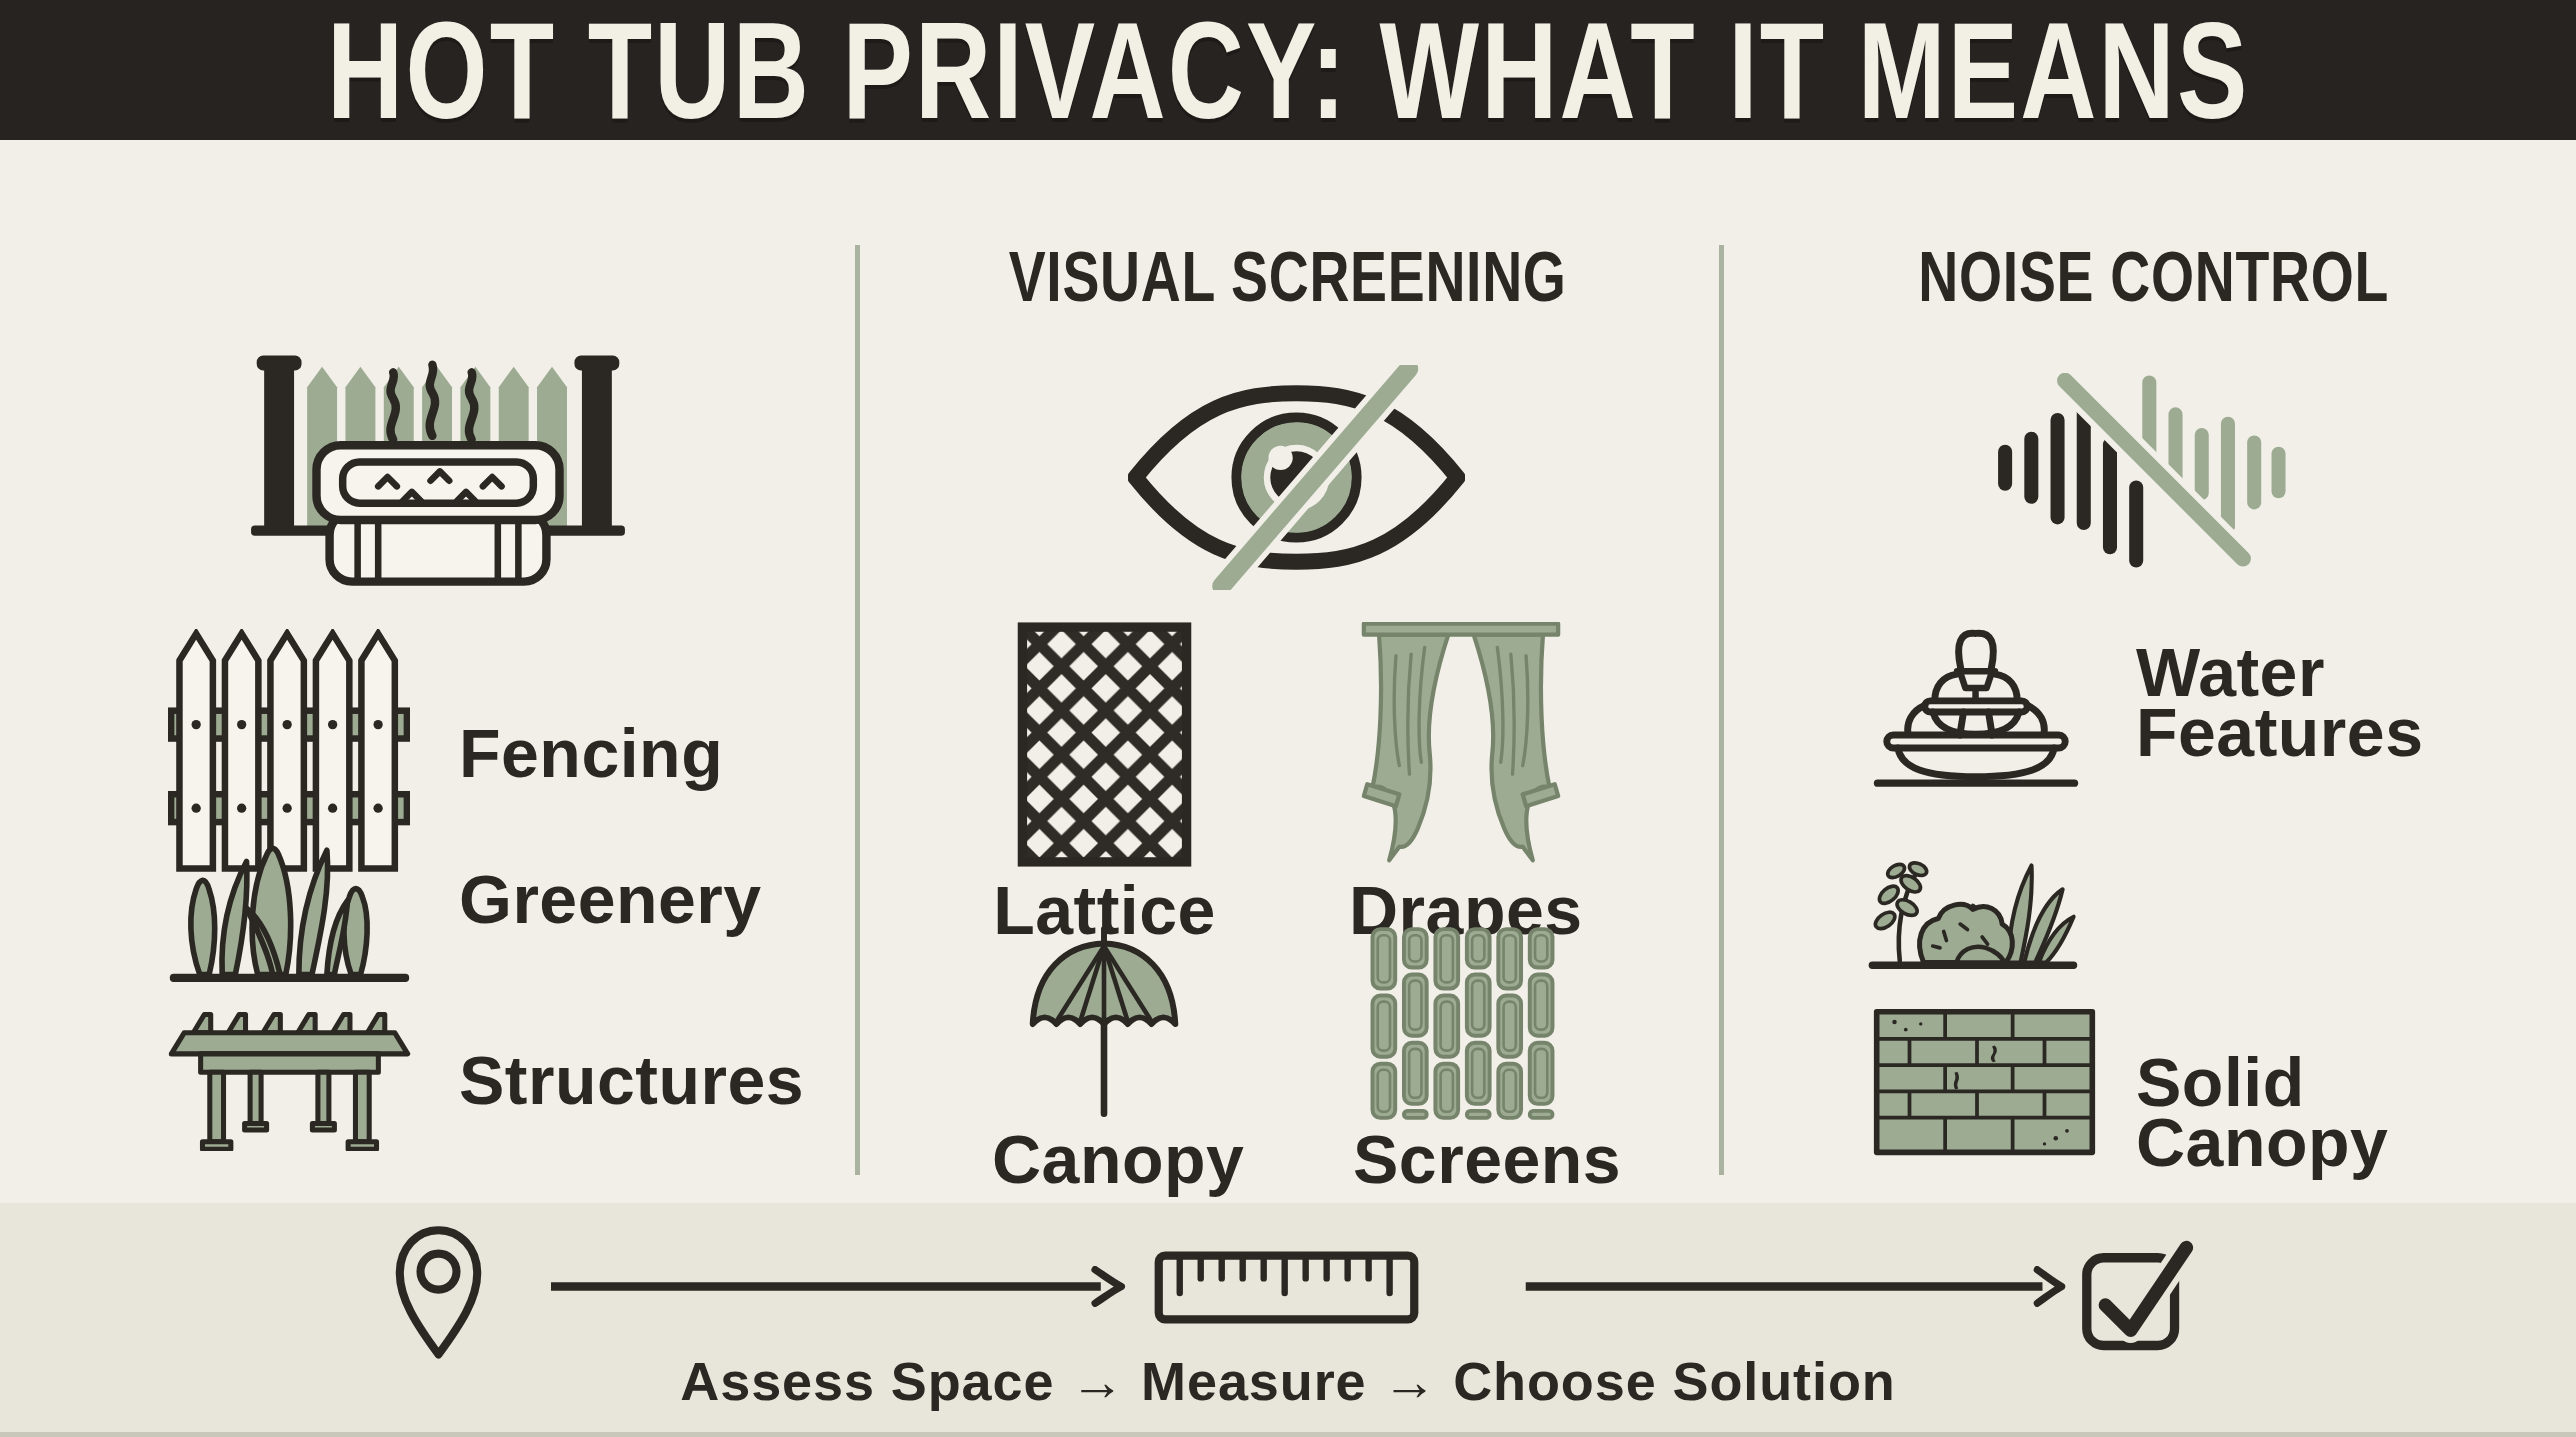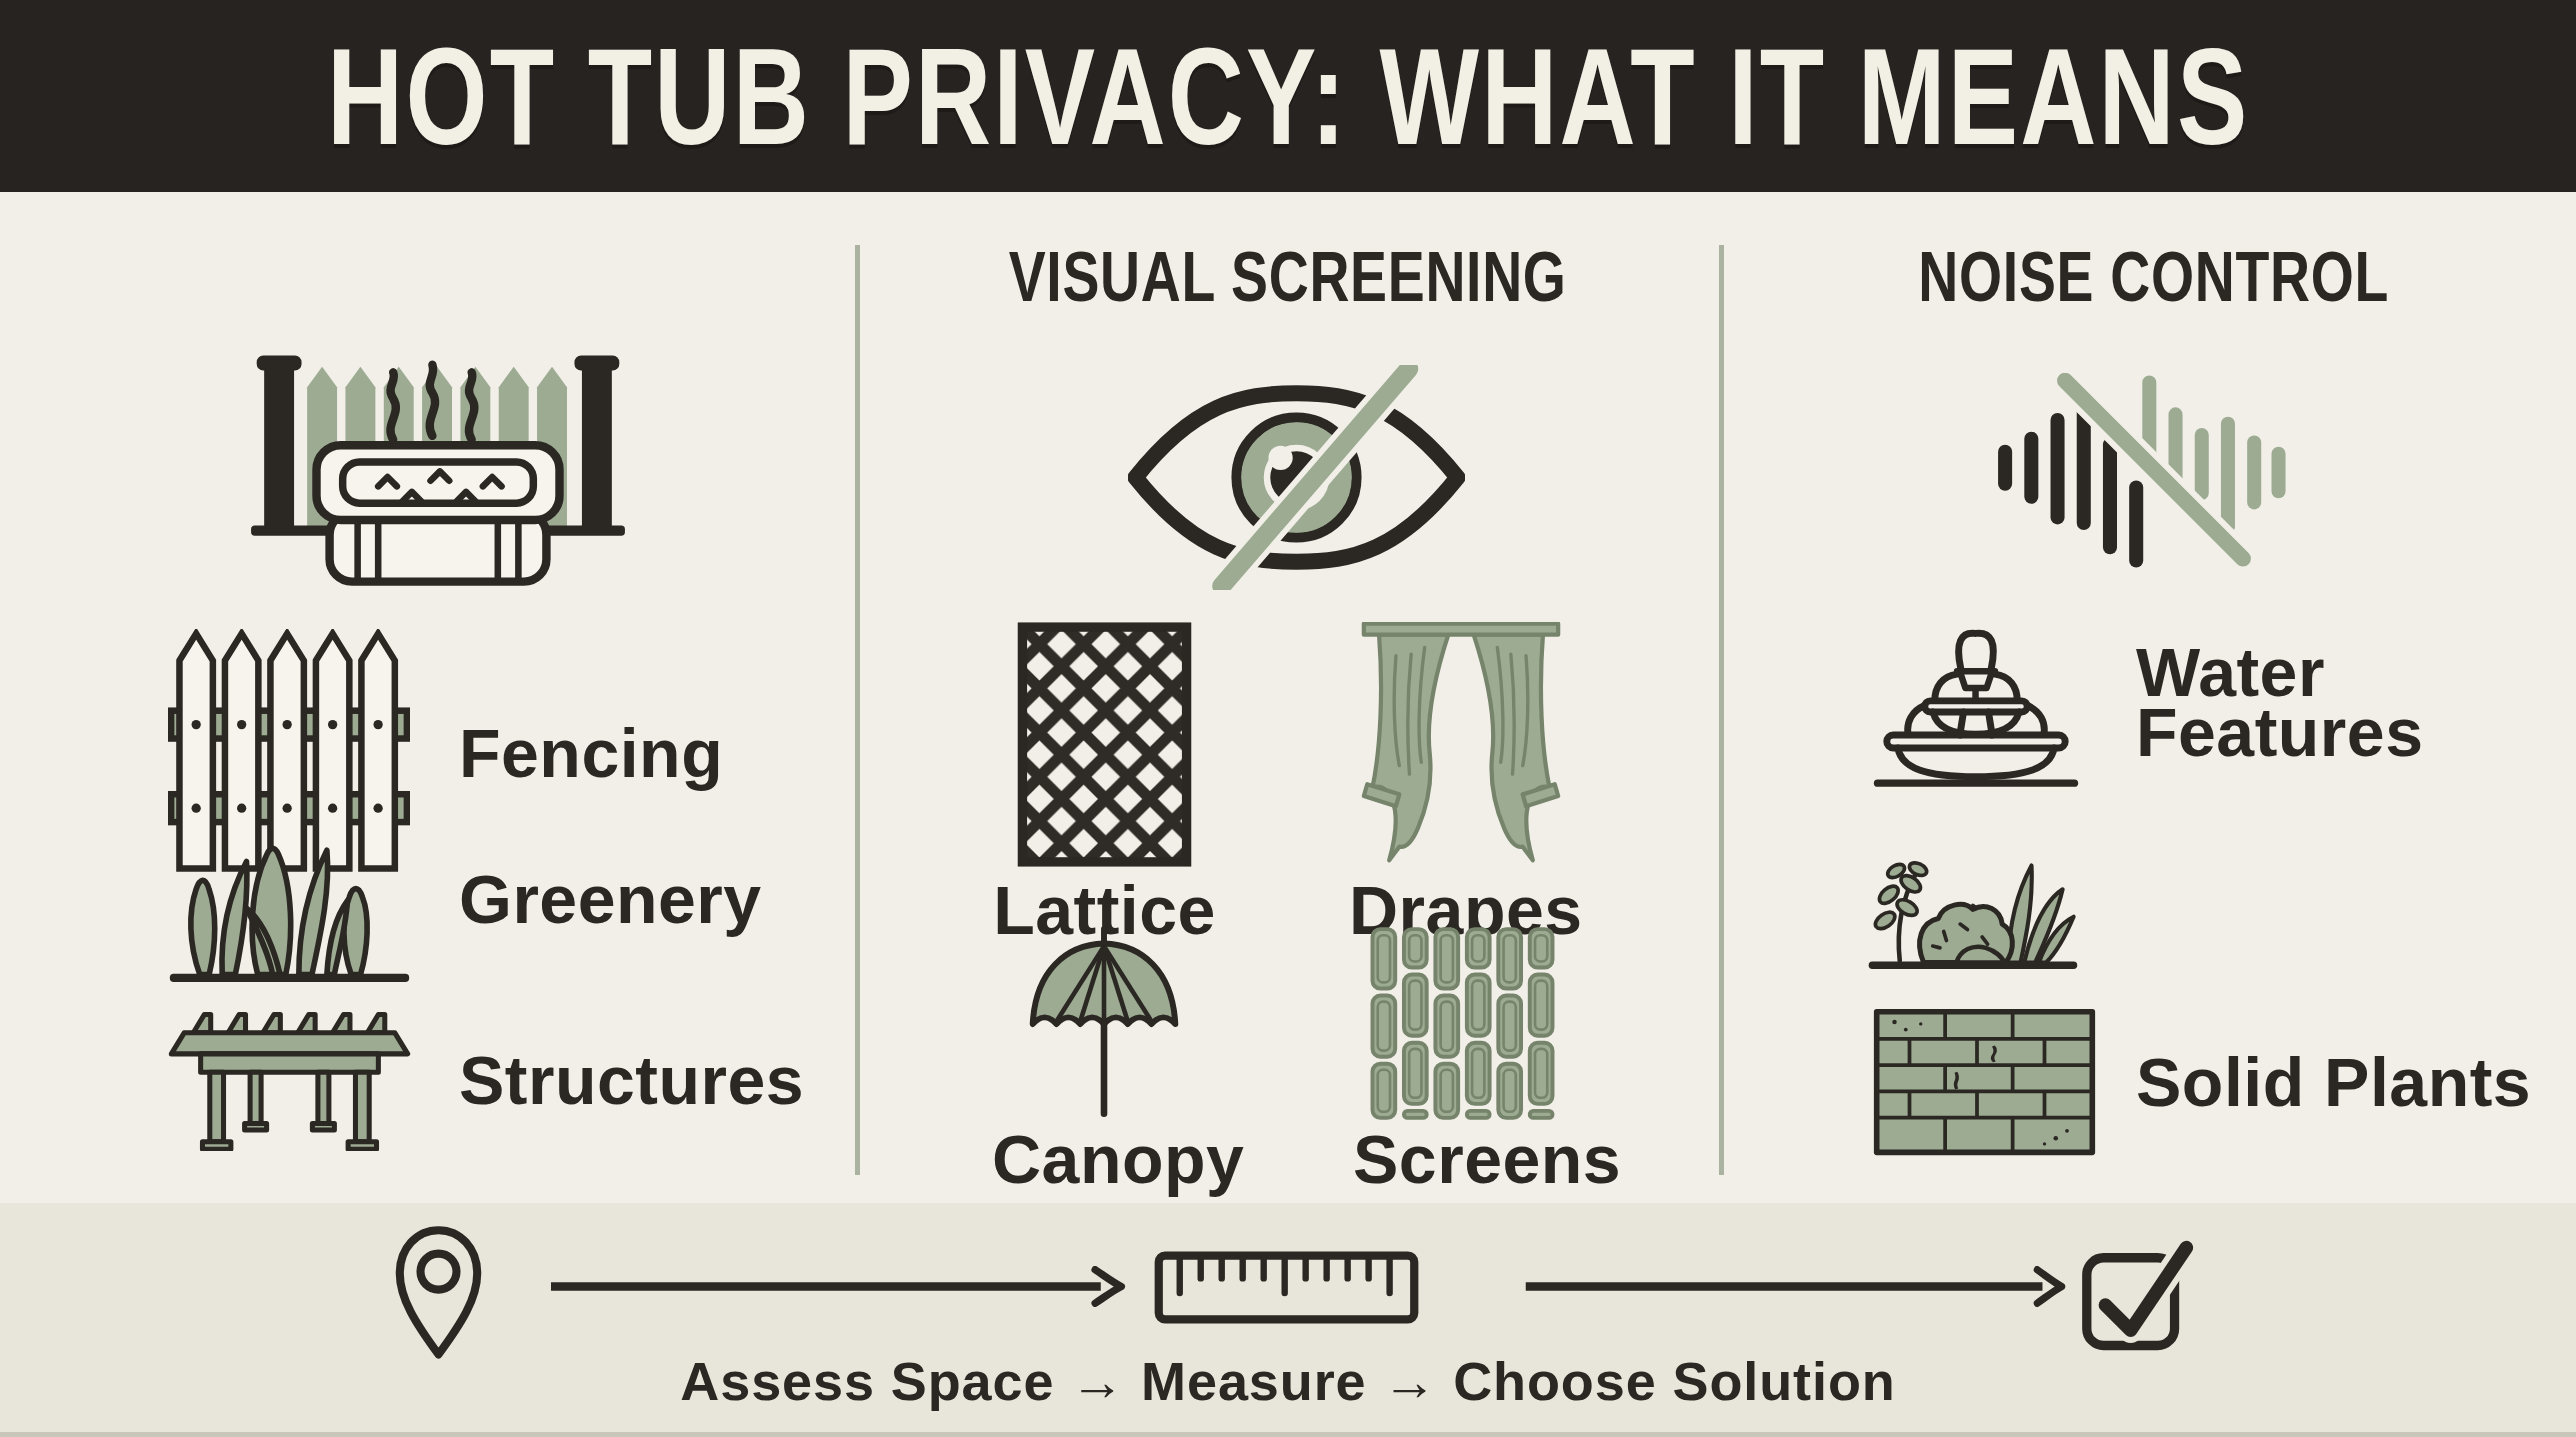--- a/index.html
+++ b/index.html
@@ -11,21 +11,21 @@
     --sage:#9cab92;
     --sage-dark:#76846b;
     --divider:#a9b3a0;
     --paper:#f6f4ec;
   }
   *{margin:0;padding:0;box-sizing:border-box;}
   html,body{width:2576px;height:1438px;}
   body{font-family:"Liberation Sans","DejaVu Sans",sans-serif;background:var(--canvas-bg);position:relative;overflow:hidden;}
   .abs{position:absolute;}
   .canvas{width:2576px;height:1438px;position:relative;background:var(--canvas-bg);}
-  .titlebar{left:0;top:0;width:2576px;height:192px;background:var(--header-bg);display:flex;align-items:center;justify-content:center;}
+  .titlebar{left:0;top:0;width:2576px;height:140px;background:var(--header-bg);display:flex;align-items:center;justify-content:center;}
   .title-text{color:var(--header-text);font-weight:bold;font-size:137px;letter-spacing:2.8px;white-space:nowrap;transform:scaleX(0.77);transform-origin:center;text-shadow:0 3.7px 0 rgba(0,0,0,0.25);}
   .col-header{color:var(--ink);text-align:center;font-weight:bold;}
   .col-header span{display:inline-block;font-size:71px;letter-spacing:0.9px;transform:scaleX(0.78);transform-origin:center;white-space:nowrap;}
   .divider{width:4.7px;background:var(--divider);}
   .item-label{color:var(--ink);font-weight:bold;font-size:68px;letter-spacing:0.5px;line-height:60px;}
   .label-center{text-align:center;}
   .band{left:0;top:1203px;width:2576px;height:235px;background:var(--band-bg);}
   .caption{left:0;top:1350px;width:2576px;text-align:center;color:var(--ink);font-weight:bold;font-size:54px;letter-spacing:0.9px;}
   .bottom-edge{left:0;top:1432px;width:2576px;height:5.6px;background:rgba(60,55,45,0.18);}
   svg{display:block;}
@@ -373,21 +373,21 @@
           <circle cx="36" cy="24" r="2"></circle>
           <circle cx="52" cy="18" r="1.8"></circle>
         <path d="M 128,42 q 3,5 0,9 q -3,4 1,8 l 3,-1 q -3,-4 0,-8 q 3,-5 -1,-9 Z"></path>
         <path d="M 88,70 q 2,5 0,9 q -2,5 1,9 l 3,-1 q -2,-4 0,-8 q 2,-5 -1,-10 Z"></path>
         <circle cx="196" cy="140" r="2.4"></circle>
           <circle cx="208" cy="132" r="2"></circle>
           <circle cx="184" cy="146" r="1.8"></circle>
       </g>
     </svg>
   </div>
-  <div class="abs item-label" style="left:2136px;top:1052px;">Solid Plants</div>
+  <div class="abs item-label" style="left:2136px;top:1052px;">Solid Canopy</div>
 
   <div class="abs band"></div>
 
   <div class="abs" style="left:389px;top:1222px;">
     <svg width="99" height="137" viewBox="0 0 110 150">
       <path class="fN sI rnd" d="M 55,146 C 30,112 12,84 12,56 C 12,28 31,8 55,8 C 79,8 98,28 98,56 C 98,84 80,112 55,146 Z" stroke-width="9"></path>
       <circle class="fN sI" cx="55" cy="54" r="20" stroke-width="9"></circle>
     </svg>
   </div>
 

